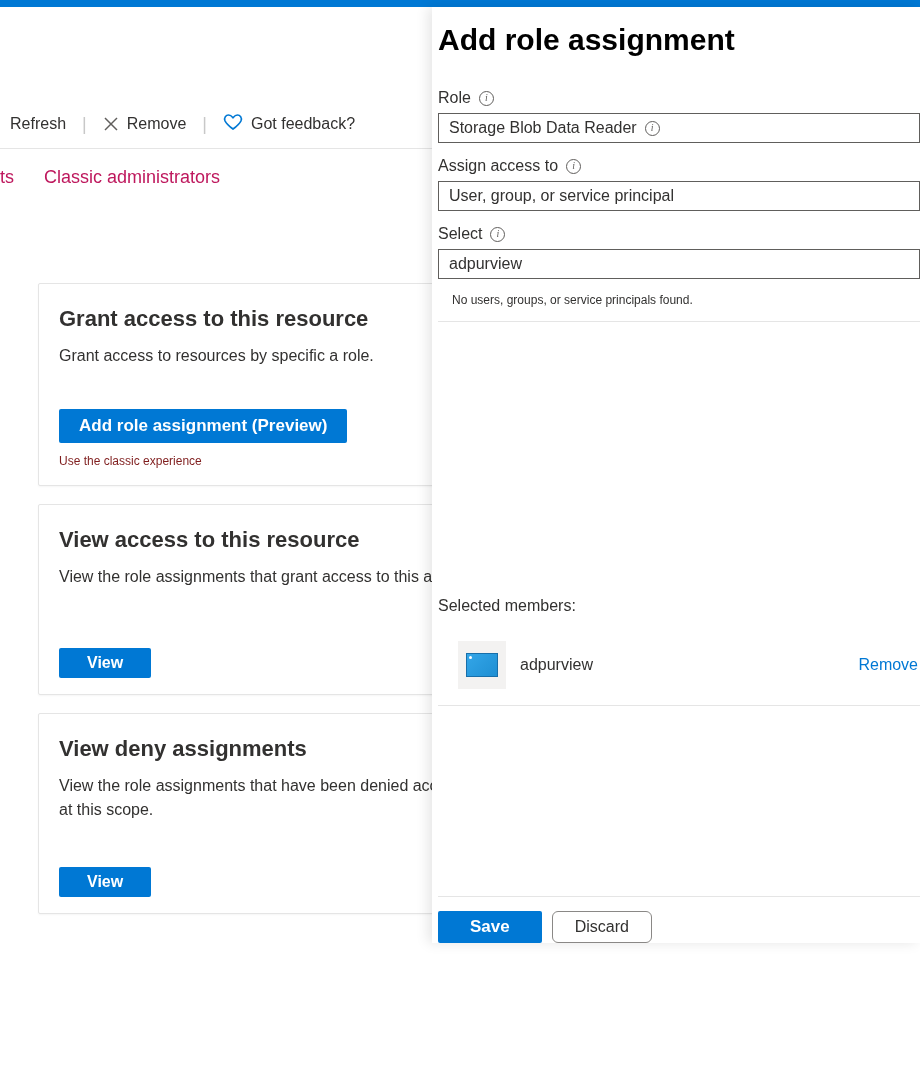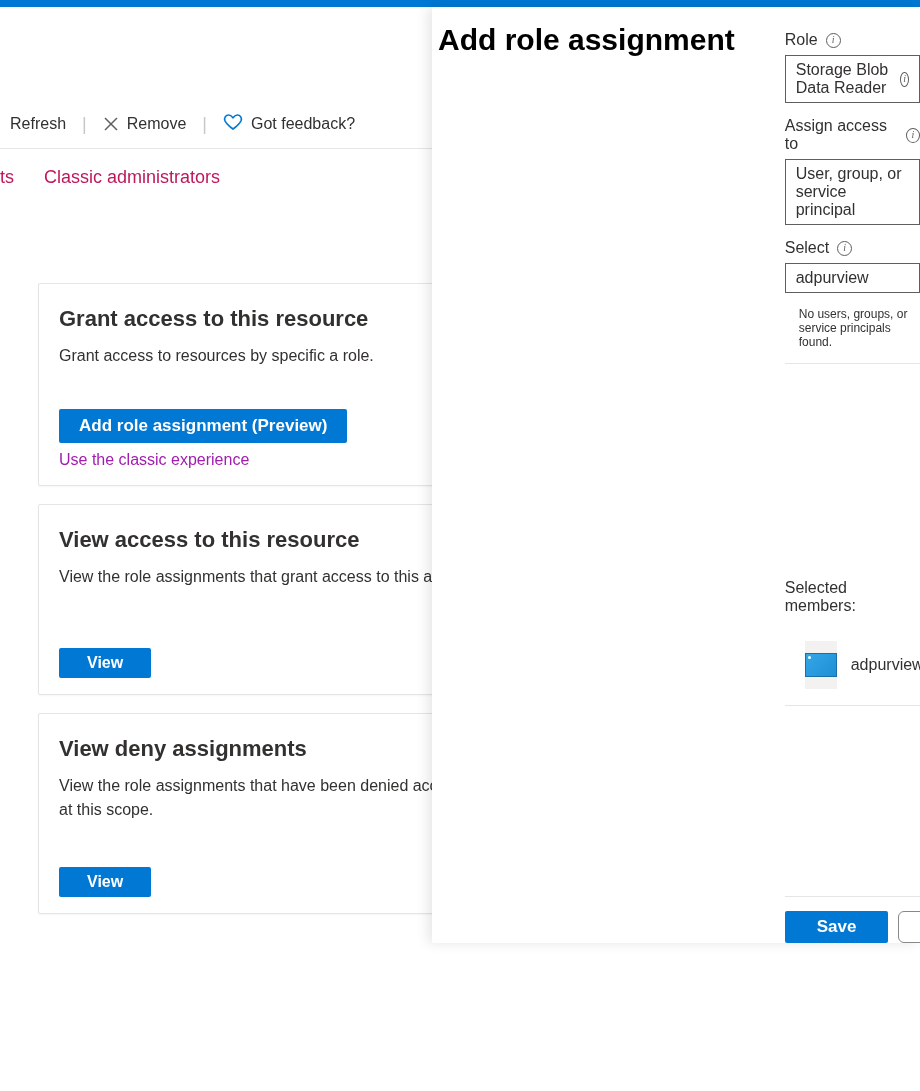--- a/index.html
+++ b/index.html
@@ -17,28 +17,28 @@
   .tab-item { font-size:18px; color:#be185d; cursor:pointer; }
 
   .cards { position:absolute; top:283px; left:38px; width:582px; display:flex; flex-direction:column; gap:18px; }
   .card { border:1px solid #e5e5e5; border-radius:2px; padding:22px 20px 16px 20px; background:#fff; box-shadow:0 1px 2px rgba(0,0,0,0.04);}
   .card-title { font-size:22px; font-weight:600; color:#323130; margin-bottom:12px;}
   .card-desc { font-size:16px; color:#323130; line-height:1.45; margin-bottom:14px;}
   .card-actions { display:flex; align-items:center; gap:18px; margin-top:42px;}
   .card:nth-child(1) .card-actions{}
   .btn-primary { background:#0078d4; color:#fff; font-size:17px; font-weight:600; border:none; padding:7px 20px; border-radius:2px; cursor:pointer;}
   .btn-primary.small{font-size:16px;padding:6px 28px;}
-  .link { color:#a21caf; font-size:16px; cursor:pointer;}
+  .link { color:#7f1d1d; font-size:12px; cursor:pointer;}
   .link.learn{margin-left:auto;}
 
   
-  .panel { position:absolute; top:7px; left:432px; width:488px; height:936px; background:#fff; display:flex; flex-direction:row; box-shadow:-4px 0 12px rgba(0,0,0,0.1);}
+  .panel { position:absolute; top:7px; left:432px; width:488px; height:936px; background:#fff; display:flex; flex-direction:column; box-shadow:-4px 0 12px rgba(0,0,0,0.1);}
   .panel-header { padding: 16px 28px 8px 6px; }
   .panel-title { font-size:30px; font-weight:600; color:#000; }
-  .panel-body { padding: 24px 0 0 22px; flex:1; overflow:hidden; display:flex; flex-direction:column;justify-content:space-between;}
+  .panel-body { padding: 24px 0 0 6px; flex:1; overflow:hidden; display:flex; flex-direction:column;justify-content:space-between;}
   .field { margin-bottom:14px; }
   .field-label { font-size:16px; color:#323130; display:flex; align-items:center; gap:8px; margin-bottom:6px;}
   .info-icon { width:15px;height:15px;border:1px solid #605e5c;border-radius:50%;display:inline-flex;align-items:center;justify-content:center;font-size:10px;font-style:italic;font-family:Georgia,serif;color:#605e5c;line-height:1;}
   .field-input { width:calc(100% - 0px); border:1px solid #605e5c; font-size:16px; padding:5px 10px; color:#323130; background:#fff;}
   .role-value{display:flex;align-items:center;gap:8px;}
   .no-results { font-size:12px; color:#323130; padding:14px 0 14px 14px; border-bottom:1px solid #e5e5e5; margin-right:0;}
   .selected-section { margin-top:auto; margin-bottom:20px;}
   .selected-label { font-size:16px; color:#323130; padding:0 0 0 0; margin-bottom:26px;}
   .selected-row { display:flex; align-items:center; gap:14px; border-bottom:1px solid #e5e5e5; padding-bottom:16px;}
   .member-icon { width:48px;height:48px;background:#f3f2f1;display:flex;align-items:center;justify-content:center;margin-left:20px;}

